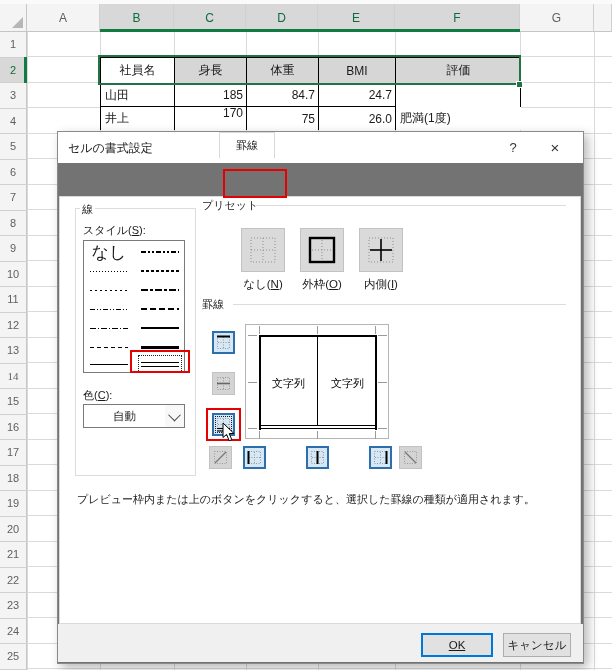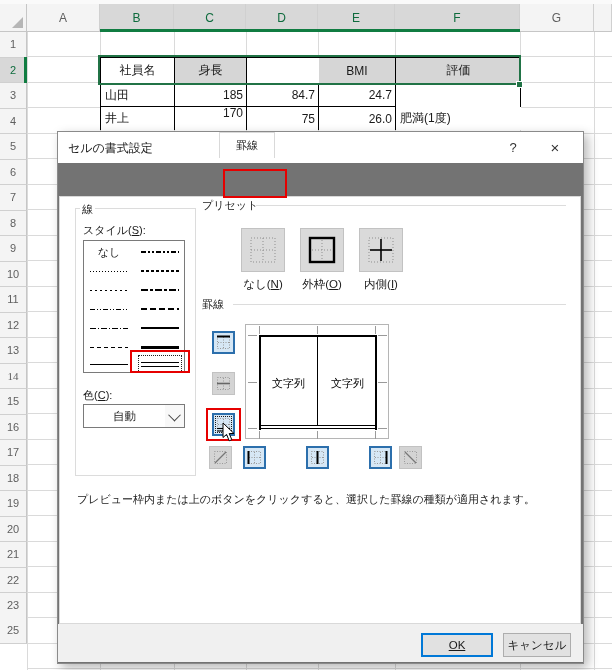--- a/index.html
+++ b/index.html
@@ -130,39 +130,40 @@
       <div class="abs rowhead" style="top: 389px; height: 25.5px;">15</div>
       <div class="abs rowhead" style="top: 414.5px; height: 25.5px;">16</div>
       <div class="abs rowhead" style="top: 440px; height: 25.5px;">17</div>
       <div class="abs rowhead" style="top: 465.5px; height: 25.5px;">18</div>
       <div class="abs rowhead" style="top: 491px; height: 25.5px;">19</div>
       <div class="abs rowhead" style="top: 516.5px; height: 25.5px;">20</div>
       <div class="abs rowhead" style="top: 542px; height: 25.5px;">21</div>
       <div class="abs rowhead" style="top: 567.5px; height: 25.5px;">22</div>
       <div class="abs rowhead" style="top: 593px; height: 25.5px;">23</div>
       <div class="abs rowhead" style="top: 618.5px; height: 25.5px;">24</div>
-      <div class="abs rowhead" style="top: 618px; height: 25.5px;">25</div>
+      <div class="abs rowhead" style="top: 644px; height: 25.5px;">25</div>
       <div class="abs rowhead" style="top: 669.5px; height: 25.5px;">26</div>
     </div>
   <div class="abs hlines"></div>
   <div id="vlines">
       <div class="abs vline" style="left: 27px;"></div>
       <div class="abs vline" style="left: 100px;"></div>
       <div class="abs vline" style="left: 174px;"></div>
       <div class="abs vline" style="left: 246px;"></div>
       <div class="abs vline" style="left: 318px;"></div>
       <div class="abs vline" style="left: 395px;"></div>
       <div class="abs vline" style="left: 520px;"></div>
       <div class="abs vline" style="left: 594px;"></div>
     </div>
   <div class="abs green-underline"></div>
   <div class="abs green-rowbar"></div>
   <div class="abs" id="datatable">
       <div class="abs tcell" style="left: 0px; top: 0px; width: 74px; height: 26px; background: rgb(255, 255, 255); justify-content: center; padding: 0px;">社員名</div>
       <div class="abs tcell" style="left: 74px; top: 0px; width: 72px; height: 26px; background: rgb(214, 214, 214); justify-content: center; padding: 0px;">身長</div>
+      <div class="abs tcell" style="left: 146px; top: 0px; width: 72px; height: 26px; background: rgb(214, 214, 214); justify-content: center; padding: 0px;">体重</div>
       <div class="abs tcell" style="left: 295px; top: 0px; width: 125px; height: 26px; background: rgb(214, 214, 214); justify-content: center; padding: 0px; border-right: none;">評価</div>
       <div class="abs tcell" style="left: 218px; top: 0px; width: 77px; height: 26px; background: rgb(214, 214, 214); justify-content: center; padding: 0px;">BMI</div>
       <div class="abs tcell" style="left: 0px; top: 26px; width: 74px; height: 23px; background: rgb(255, 255, 255); justify-content: flex-start; padding: 0px 4px 0px 4px;">山田</div>
       <div class="abs tcell" style="left: 74px; top: 26px; width: 72px; height: 23px; background: rgb(255, 255, 255); justify-content: flex-end; padding: 0px 3px 0px 0px;">185</div>
       <div class="abs tcell" style="left: 146px; top: 26px; width: 72px; height: 23px; background: rgb(255, 255, 255); justify-content: flex-end; padding: 0px 3px 0px 0px;">84.7</div>
       <div class="abs tcell" style="left: 218px; top: 26px; width: 77px; height: 23px; background: rgb(255, 255, 255); justify-content: flex-end; padding: 0px 3px 0px 0px;">24.7</div>
       <div class="abs tcell" style="left: 0px; top: 49px; width: 74px; height: 23px; background: rgb(255, 255, 255); justify-content: flex-start; padding: 0px 0px 0px 4px; border-bottom: none;">井上</div>
       <div class="abs tcell" style="left: 74px; top: 49px; width: 72px; height: 23px; background: rgb(255, 255, 255); justify-content: flex-end; padding: 0px 3px 12px 0px; border-bottom: none;">170</div>
       <div class="abs tcell" style="left: 146px; top: 49px; width: 72px; height: 23px; background: rgb(255, 255, 255); justify-content: flex-end; padding: 0px 3px 0px 0px; border-bottom: none;">75</div>
       <div class="abs tcell" style="left: 218px; top: 49px; width: 77px; height: 23px; background: rgb(255, 255, 255); justify-content: flex-end; padding: 0px 3px 0px 0px; border-bottom: none;">26.0</div>
@@ -186,21 +187,21 @@
       <div class="tab" style="width:66px">塗りつぶし</div>
       <div class="tab" style="width:44px">保護</div>
     </div>
     <div class="abs panel"></div>
 
     <div class="abs grp-box" style="left:17px;top:76px;width:121px;height:268px;"></div>
     <span class="abs grp-label" style="left:22px;top:70px;">線</span>
     <span class="abs small-lbl" style="left:25px;top:91px;"><span>スタイル(</span><span class="u">S</span><span>):</span></span>
 
     <div class="abs listbox">
-      <div class="ls-item" style="left:3px;top:2px;font-size:11px;">なし</div>
+      <div class="ls-item" style="left:3px;top:2px;font-size:17px;">なし</div>
       <div class="ls-item" style="left:3px;top:21px;">
           <div class="samp sp-dotf"></div>
         </div>
       <div class="ls-item" style="left:3px;top:40px;">
           <div class="samp sp-dot"></div>
         </div>
       <div class="ls-item" style="left:3px;top:59px;">
           <div class="samp sp-dd1"></div>
         </div>
       <div class="ls-item" style="left:3px;top:78px;">

